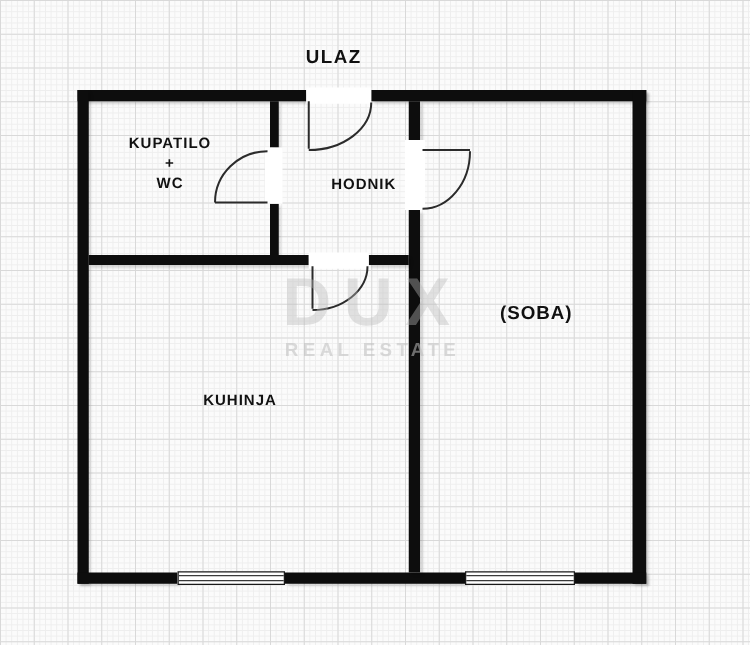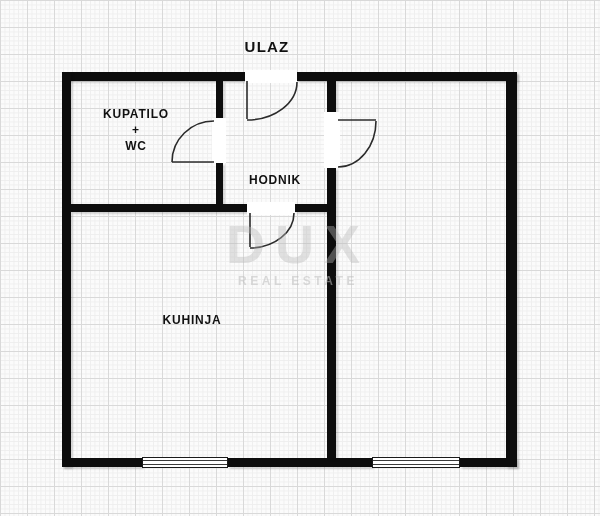--- a/index.html
+++ b/index.html
@@ -38,21 +38,21 @@
   .room-label.big{font-size:15px;line-height:21px;}
   .watermark{
     position:absolute;z-index:5;transform:translate(-50%,-50%);
     text-align:center;pointer-events:none;user-select:none;
   }
   .watermark .wm-main{
     font-size:54px;font-weight:bold;letter-spacing:10px;
     color:rgba(185,185,185,0.40);line-height:54px;
   }
   .watermark .wm-sub{
-    font-size:12px;font-weight:bold;letter-spacing:3.5px;
+    font-size:15px;font-weight:bold;letter-spacing:3.5px;
     color:rgba(190,190,190,0.55);margin-top:3px;
   }
 </style>
 </head>
 <body>
 
 <div class="paper">
 
   <div class="wall" style="left:62px;top:72px;width:183px;height:9px;"></div>
   <div class="wall" style="left:297px;top:72px;width:220px;height:9px;"></div>
@@ -103,23 +103,24 @@
   </svg>
 
   <div class="room-label big" style="left:267px;top:46px;letter-spacing:1.2px;">ULAZ</div>
 
   <div class="room-label" style="left:136px;top:130px;">
     <div>KUPATILO</div>
     <div>+</div>
     <div>WC</div>
   </div>
 
-  <div class="room-label" style="left:275px;top:147px;margin-top:33px;">HODNIK</div>
+  <div class="room-label" style="left:291px;top:147px;">HODNIK</div>
 
   <div class="room-label big" style="left:429px;top:251px;">
+    <div>(SOBA)</div>
   </div>
 
   <div class="room-label" style="left:192px;top:308px;margin-top:12px;">KUHINJA</div>
 
   <div class="watermark" style="left:298px;top:252px;">
     <div class="wm-main">DUX</div>
     <div class="wm-sub">REAL ESTATE</div>
   </div>
 
 </div>

